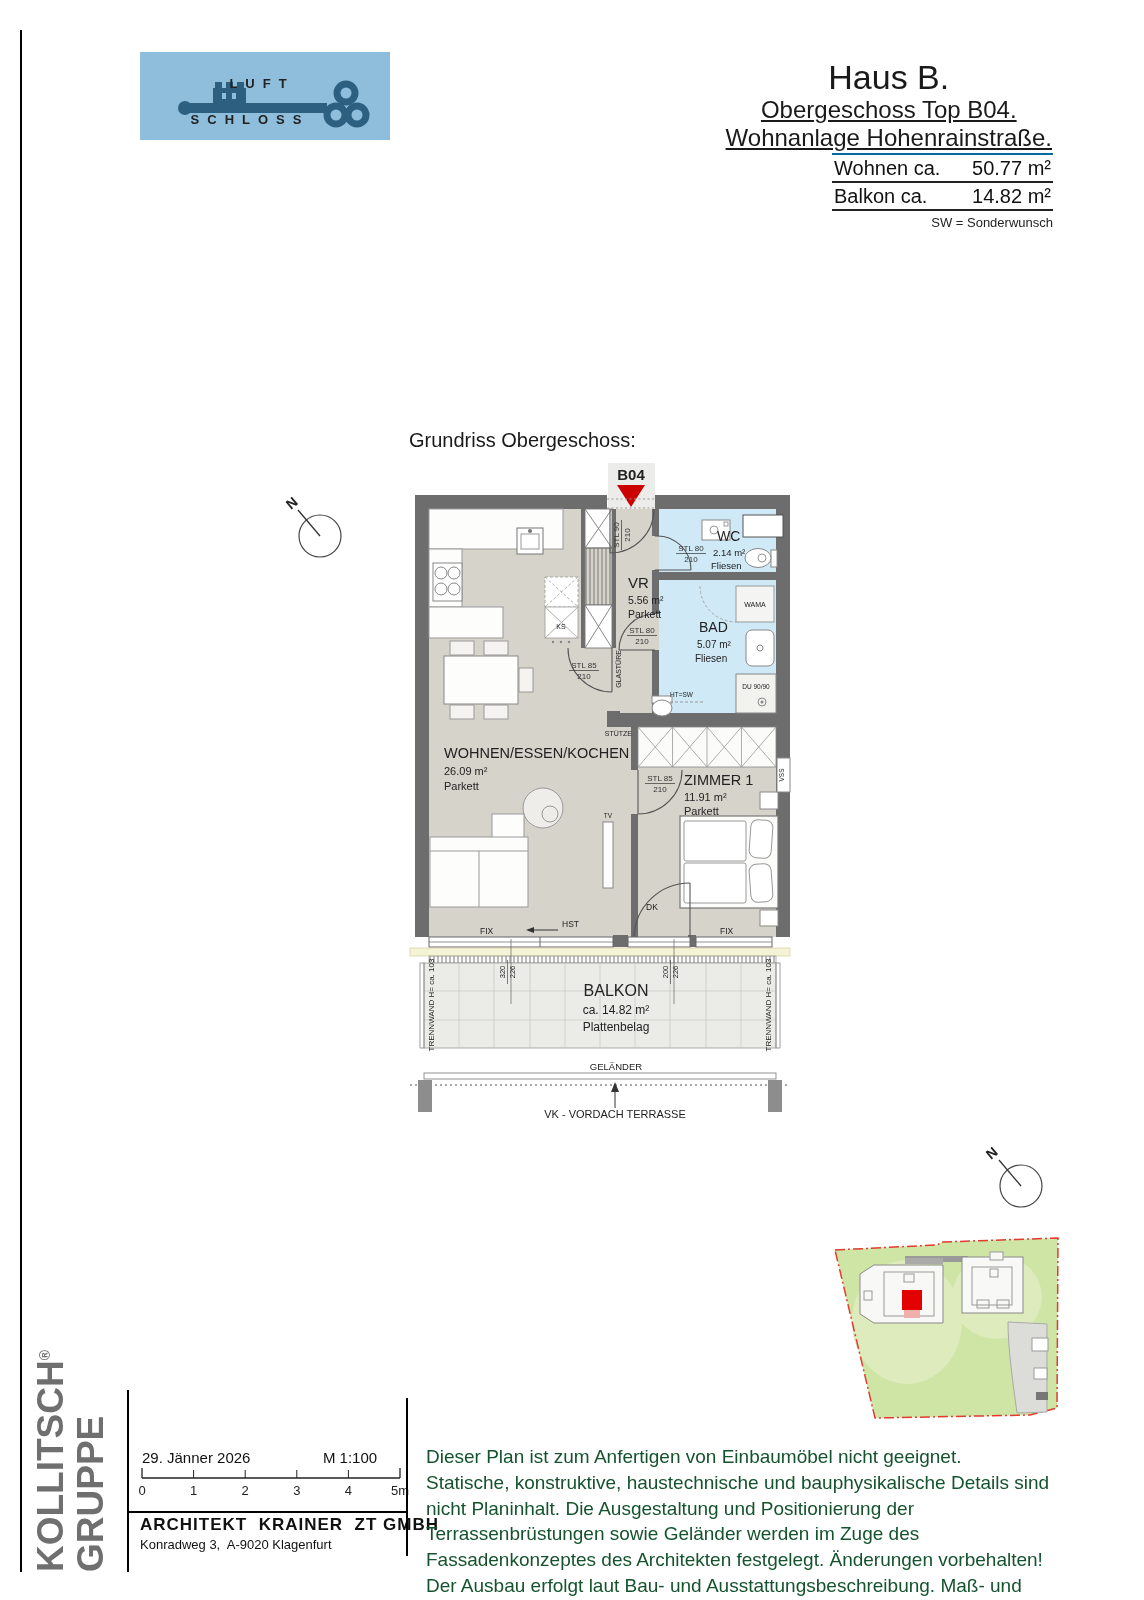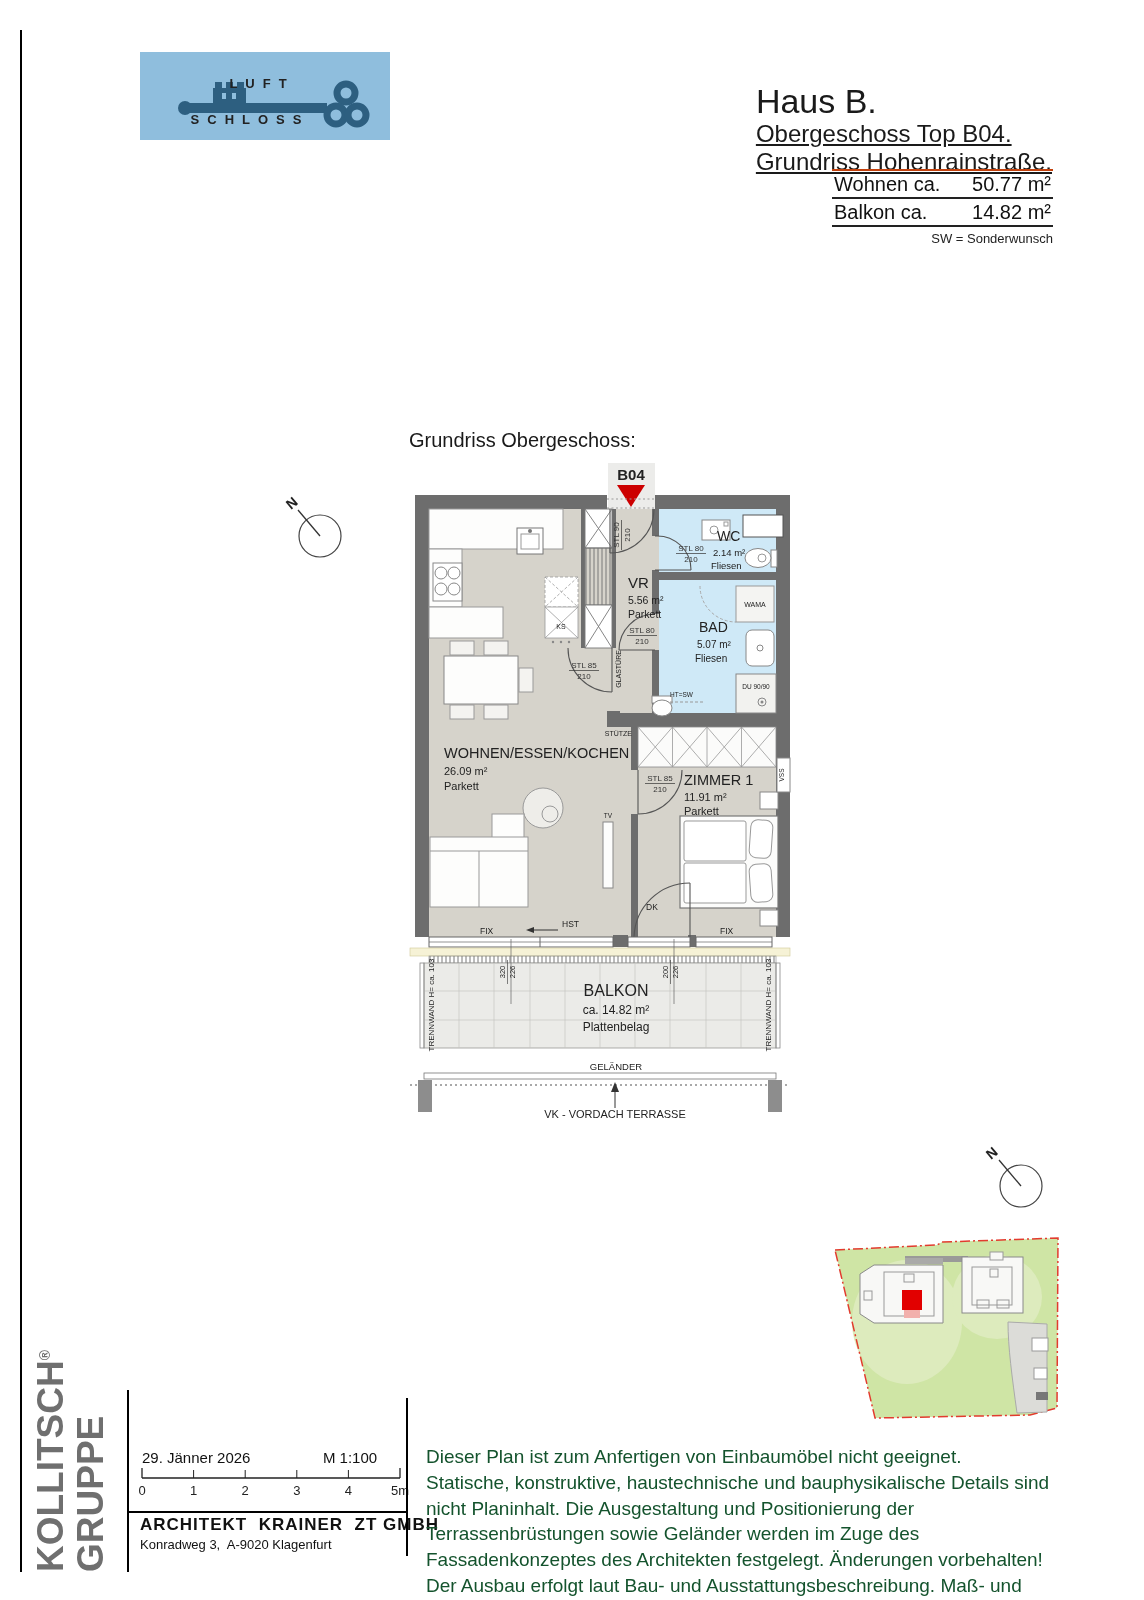--- a/index.html
+++ b/index.html
@@ -4,24 +4,24 @@
 <style>
   html,body{margin:0;padding:0;background:#fff;}
   .page{position:relative;width:1144px;height:1600px;background:#fff;overflow:hidden;
         font-family:"Liberation Sans",sans-serif;color:#111;}
   .abs{position:absolute;}
   svg{overflow:visible;display:block;}
   svg text{font-family:"Liberation Sans",sans-serif;fill:#222;}
   .page-border{background:#000;}
   
   .logo-box{left:140px;top:52px;width:250px;height:88px;background:#8fbedd;}
-  .title-block{right:92px;top:58px;text-align:left;margin-top:24px;}
+  .title-block{right:92px;top:58px;text-align:center;}
   .title-main{font-size:34px;line-height:38px;color:#1a1a1a;}
   .title-sub{font-size:24px;line-height:28px;color:#1a1a1a;text-decoration:underline;}
-  .area-table{left:832px;top:169px;width:221px;border-top:2px solid #c2410c;font-size:20px;}
+  .area-table{left:832px;top:153px;width:221px;border-top:2px solid #0369a1;font-size:20px;}
   .area-row{display:flex;justify-content:space-between;align-items:center;height:26px;border-bottom:2px solid #222;padding:0 2px;}
   .area-note{text-align:right;font-size:13px;padding-top:4px;color:#222;}
   .plan-heading{left:409px;top:429px;font-size:20px;color:#1a1a1a;}
   
   .kollitsch{left:25px;top:1390px;width:182px;height:80px;transform:rotate(-90deg) translateX(-182px);
              transform-origin:0 0;color:#6f6f6f;font-weight:bold;font-size:37px;line-height:40px;
              letter-spacing:0;white-space:nowrap;}
   .kollitsch sup{font-size:14px;vertical-align:super;}
   .footer-date{left:142px;top:1449px;font-size:15px;}
   .footer-scale{left:300px;top:1449px;width:100px;text-align:center;font-size:15px;}
@@ -54,21 +54,21 @@
       <circle cx="196" cy="63" r="9" fill="none" stroke="#2d5f80" stroke-width="7"></circle>
       <circle cx="217" cy="63" r="9" fill="none" stroke="#2d5f80" stroke-width="7"></circle>
       <text x="122" y="36" text-anchor="middle" font-size="13" font-weight="bold" letter-spacing="8" fill="#ffffff">LUFT</text>
       <text x="110" y="72" text-anchor="middle" font-size="13" font-weight="bold" letter-spacing="8" fill="#ffffff">SCHLOSS</text>
     </svg>
   </div>
 
   <div class="abs title-block">
     <div class="title-main">Haus B.</div>
     <div class="title-sub">Obergeschoss Top B04.</div>
-    <div class="title-sub">Grundriss Hohenrainstraße.</div>
+    <div class="title-sub">Wohnanlage Hohenrainstraße.</div>
   </div>
 
   <div class="abs area-table">
     <div class="area-row">
       <span>Wohnen ca.</span>
       <span>50.77 m²</span>
     </div>
     <div class="area-row">
       <span>Balkon ca.</span>
       <span>14.82 m²</span>

